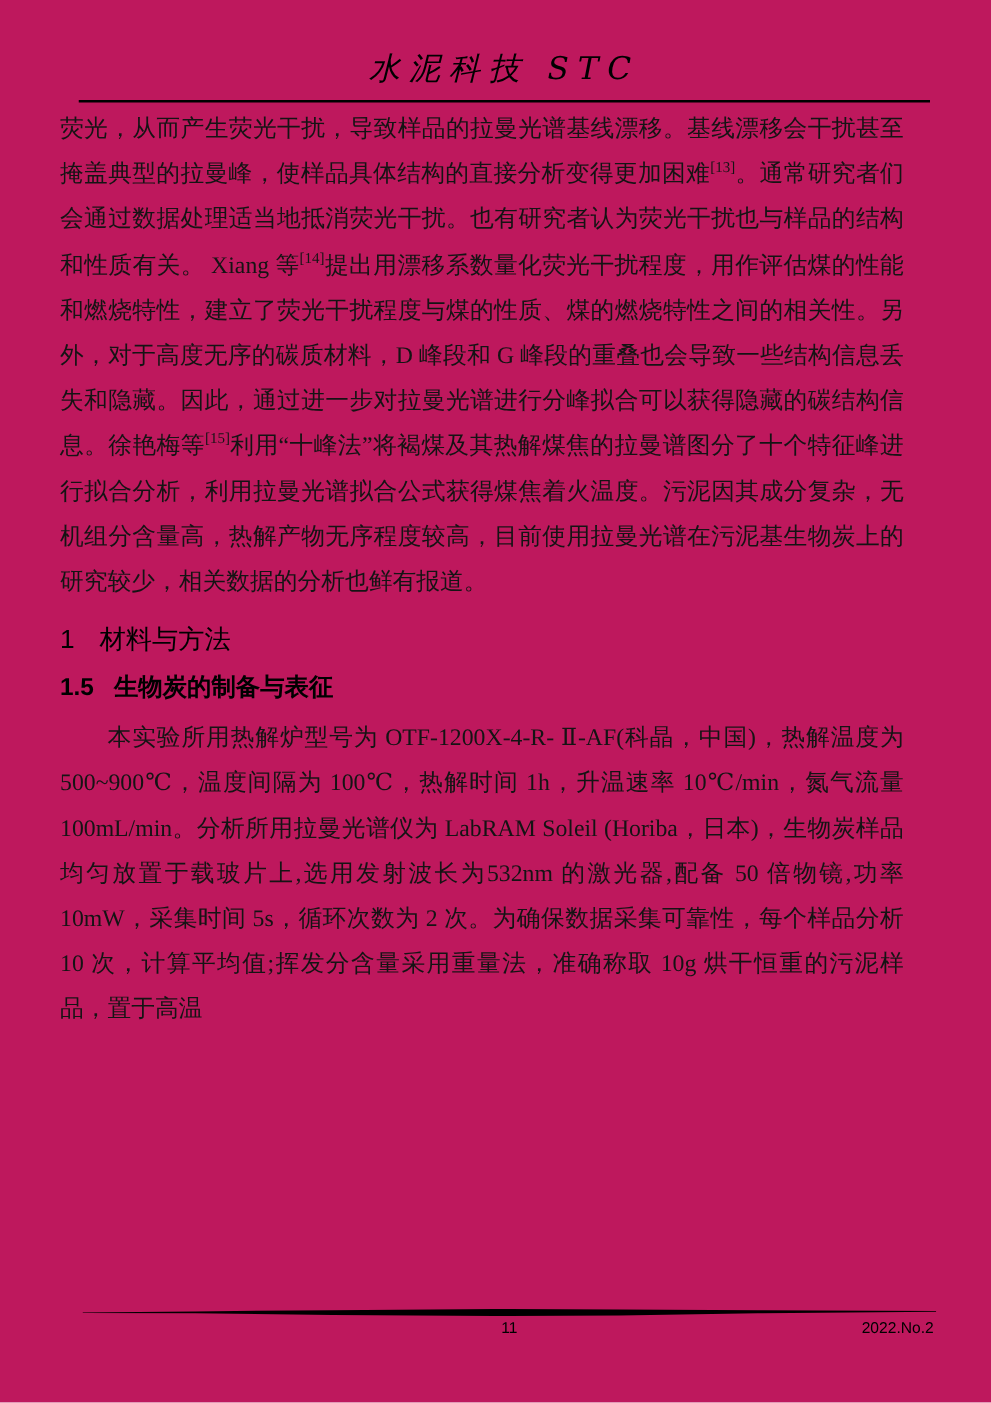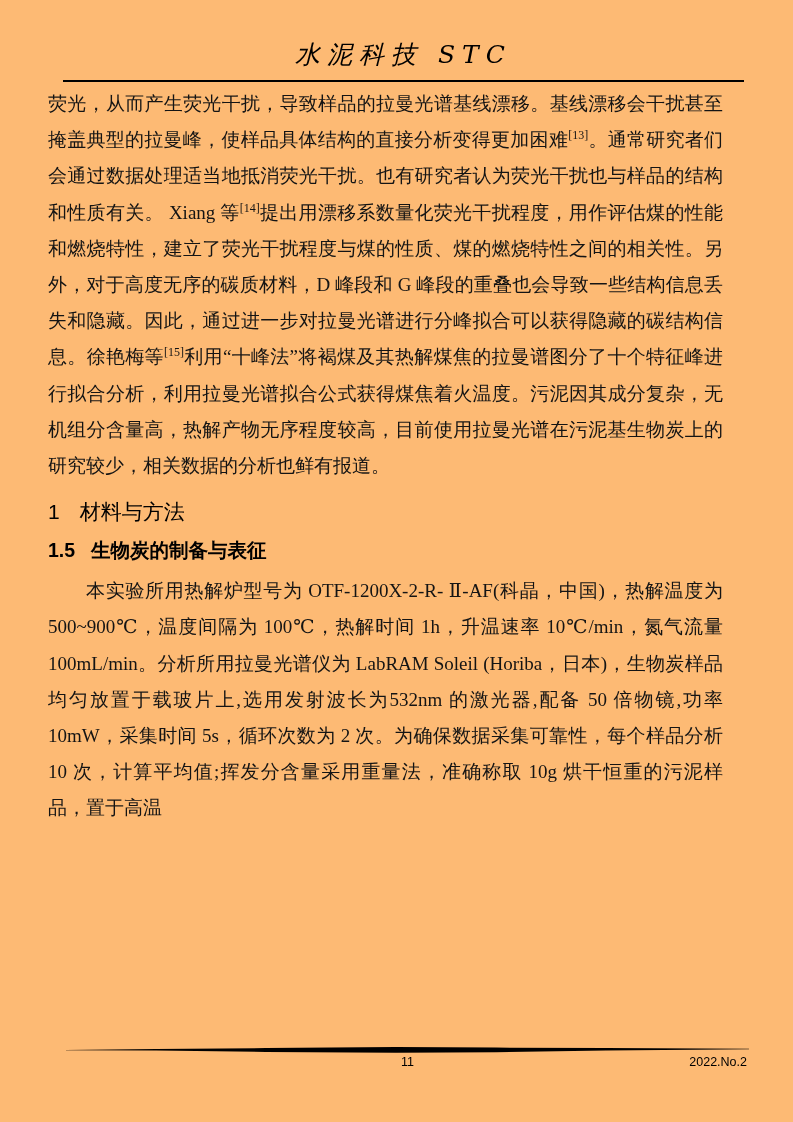--- a/index.html
+++ b/index.html
@@ -1,19 +1,19 @@
 <!DOCTYPE html>
 <html><head>
 <meta charset="utf-8">
 <style>
   html, body { margin:0; padding:0; background:#ffffff; }
   .page {
     position:relative;
     width:793px; height:1122px;
-    background:#fdba74;
+    background:#be185d;
     color:#141414;
     font-family:"Liberation Serif","DejaVu Serif",serif;
     overflow:hidden;
   }
   .header { position:absolute; top:38px; left:63px; width:681px; text-align:center; }
   .journal-title {
     font-family:"DejaVu Serif",serif;
     font-style:italic;
     font-size:25px;
     letter-spacing:7px;
@@ -78,21 +78,21 @@
 
     <h1 class="section-h1">
       <span class="sec-num">1</span><span>材料与方法</span>
     </h1>
 
     <h2 class="section-h2">
       <span class="sec-num">1.5</span><span>生物炭的制备与表征</span>
     </h2>
 
 
-    <p class="para indent">本实验所用热解炉型号为 OTF-1200X-2-R- Ⅱ-AF(科晶，中国)，热解温度为500~900℃，温度间隔为 100℃，热解时间 1h，升温速率 10℃/min，氮气流量100mL/min。分析所用拉曼光谱仪为 LabRAM Soleil (Horiba，日本)，生物炭样品均匀放置于载玻片上,选用发射波长为532nm 的激光器,配备 50 倍物镜,功率 10mW，采集时间 5s，循环次数为 2 次。为确保数据采集可靠性，每个样品分析 10 次，计算平均值;挥发分含量采用重量法，准确称取 10g 烘干恒重的污泥样品，置于高温</p>
+    <p class="para indent">本实验所用热解炉型号为 OTF-1200X-4-R- Ⅱ-AF(科晶，中国)，热解温度为500~900℃，温度间隔为 100℃，热解时间 1h，升温速率 10℃/min，氮气流量100mL/min。分析所用拉曼光谱仪为 LabRAM Soleil (Horiba，日本)，生物炭样品均匀放置于载玻片上,选用发射波长为532nm 的激光器,配备 50 倍物镜,功率 10mW，采集时间 5s，循环次数为 2 次。为确保数据采集可靠性，每个样品分析 10 次，计算平均值;挥发分含量采用重量法，准确称取 10g 烘干恒重的污泥样品，置于高温</p>
   </div>
 
   <div class="footer">
     <svg class="footer-line" viewBox="0 0 683 8" preserveAspectRatio="none" aria-hidden="true">
       <polygon fill="#000" points="0,3.9 90,3.1 200,2.1 330,1.1 430,1.6 540,2.1 683,2.7 683,3.3 540,4.6 430,6.3 330,6.8 200,5.9 90,4.6 0,4.3"></polygon>
     </svg>
     <div class="footer-texts">
       <div class="page-number">11</div>
       <div class="issue-label">2022.No.2</div>
     </div>

